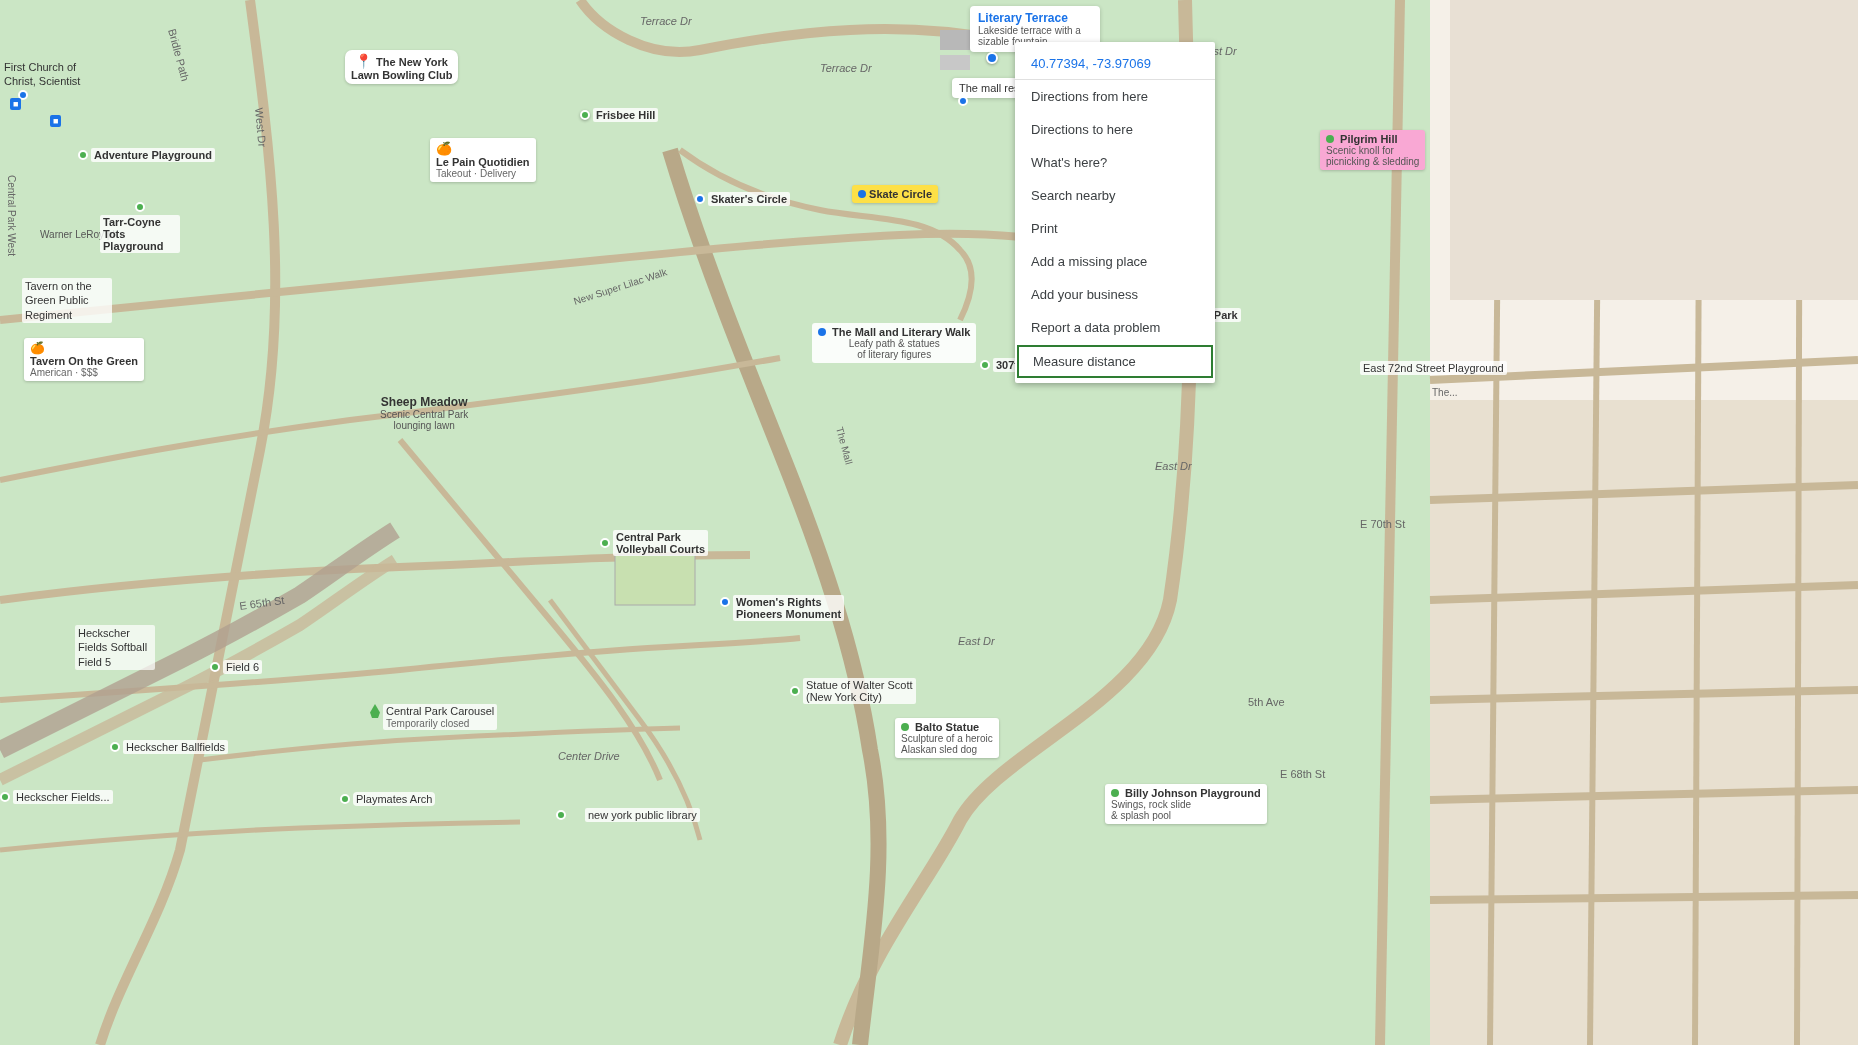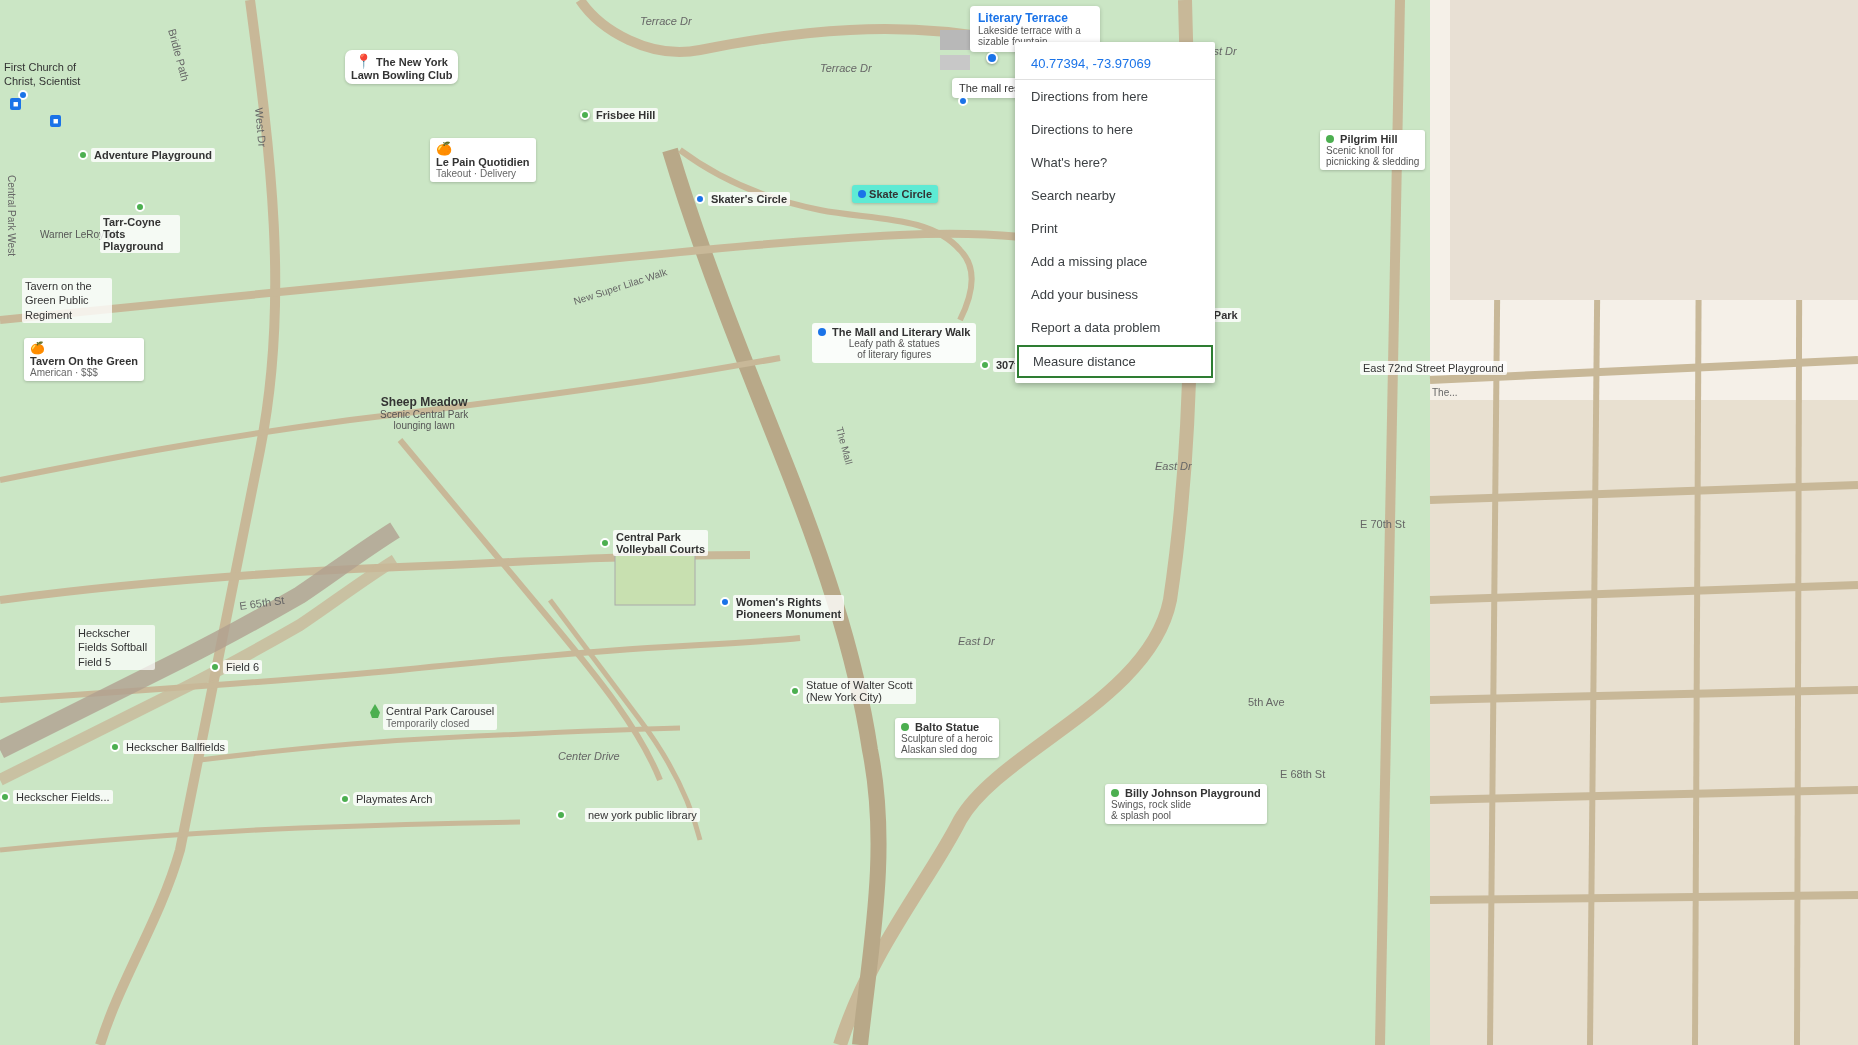--- a/index.html
+++ b/index.html
@@ -189,21 +189,21 @@
   </div>
 
   <div style="position:absolute; top:192px; left:695px;">
     <div style="display:flex; align-items:center; gap:3px;">
       <div style="width:10px; height:10px; background:#1a73e8; border-radius:50%; border:2px solid white;"></div>
       <span style="font-size:11px; font-weight:600; color:#333; background:rgba(255,255,255,0.8); padding:1px 3px; border-radius:2px;">Skater's Circle</span>
     </div>
   </div>
 
   <div style="position:absolute; top:185px; left:852px;">
-    <div style="background:#5eead4; border-radius:3px; padding:3px 6px; font-size:11px; box-shadow:0 1px 3px rgba(0,0,0,0.2);">
+    <div style="background:#fde047; border-radius:3px; padding:3px 6px; font-size:11px; box-shadow:0 1px 3px rgba(0,0,0,0.2);">
       <div style="width:8px; height:8px; background:#1a73e8; border-radius:50%; display:inline-block;"></div>
       <span style="font-weight:600; color:#333; font-size:11px;"> Skate Circle</span>
     </div>
   </div>
 
   <div style="position:absolute; top:202px; left:100px;">
     <div style="display:flex; align-items:center; gap:3px;flex-direction:column;">
       <div style="width:10px; height:10px; background:#4CAF50; border-radius:50%; border:2px solid white;"></div>
       <span style="font-size:11px; font-weight:600; color:#333; background:rgba(255,255,255,0.8); padding:1px 3px; border-radius:2px; max-width:80px;">Tarr-Coyne Tots Playground</span>
     </div>
@@ -239,21 +239,21 @@
       <div style="width:10px; height:10px; background:#4CAF50; border-radius:50%; border:2px solid white;"></div>
       <span style="font-size:11px; font-weight:600; color:#333; background:rgba(255,255,255,0.8); padding:1px 3px; border-radius:2px;">307th Infantry Regiment Memorial Grove</span>
     </div>
   </div>
 
   <div style="position:absolute; top:305px; left:1080px;">
     <span style="font-size:11px; font-weight:600; color:#333; background:rgba(255,255,255,0.8); padding:1px 3px; border-radius:2px;">SummerStage in Central Park</span>
   </div>
 
   <div style="position:absolute; top:130px; left:1320px;">
-    <div style="background:#ffffff; border-radius:3px; padding:3px 6px; font-size:11px; box-shadow:0 1px 3px rgba(0,0,0,0.2);">
+    <div style="background:#f9a8d4; border-radius:3px; padding:3px 6px; font-size:11px; box-shadow:0 1px 3px rgba(0,0,0,0.2);">
       <div style="width:8px; height:8px; background:#4CAF50; border-radius:50%; display:inline-block; margin-right:3px;"></div>
       <span style="font-weight:600; color:#333;">Pilgrim Hill</span>
       <div style="font-size:10px; color:#555;">Scenic knoll for<br>picnicking &amp; sledding</div>
     </div>
   </div>
 
   <div style="position:absolute; top:530px; left:600px;">
     <div style="display:flex; align-items:center; gap:3px;">
       <div style="width:10px; height:10px; background:#4CAF50; border-radius:50%; border:2px solid white;"></div>
       <span style="font-size:11px; font-weight:600; color:#333; background:rgba(255,255,255,0.8); padding:1px 3px; border-radius:2px;">Central Park<br>Volleyball Courts</span>

